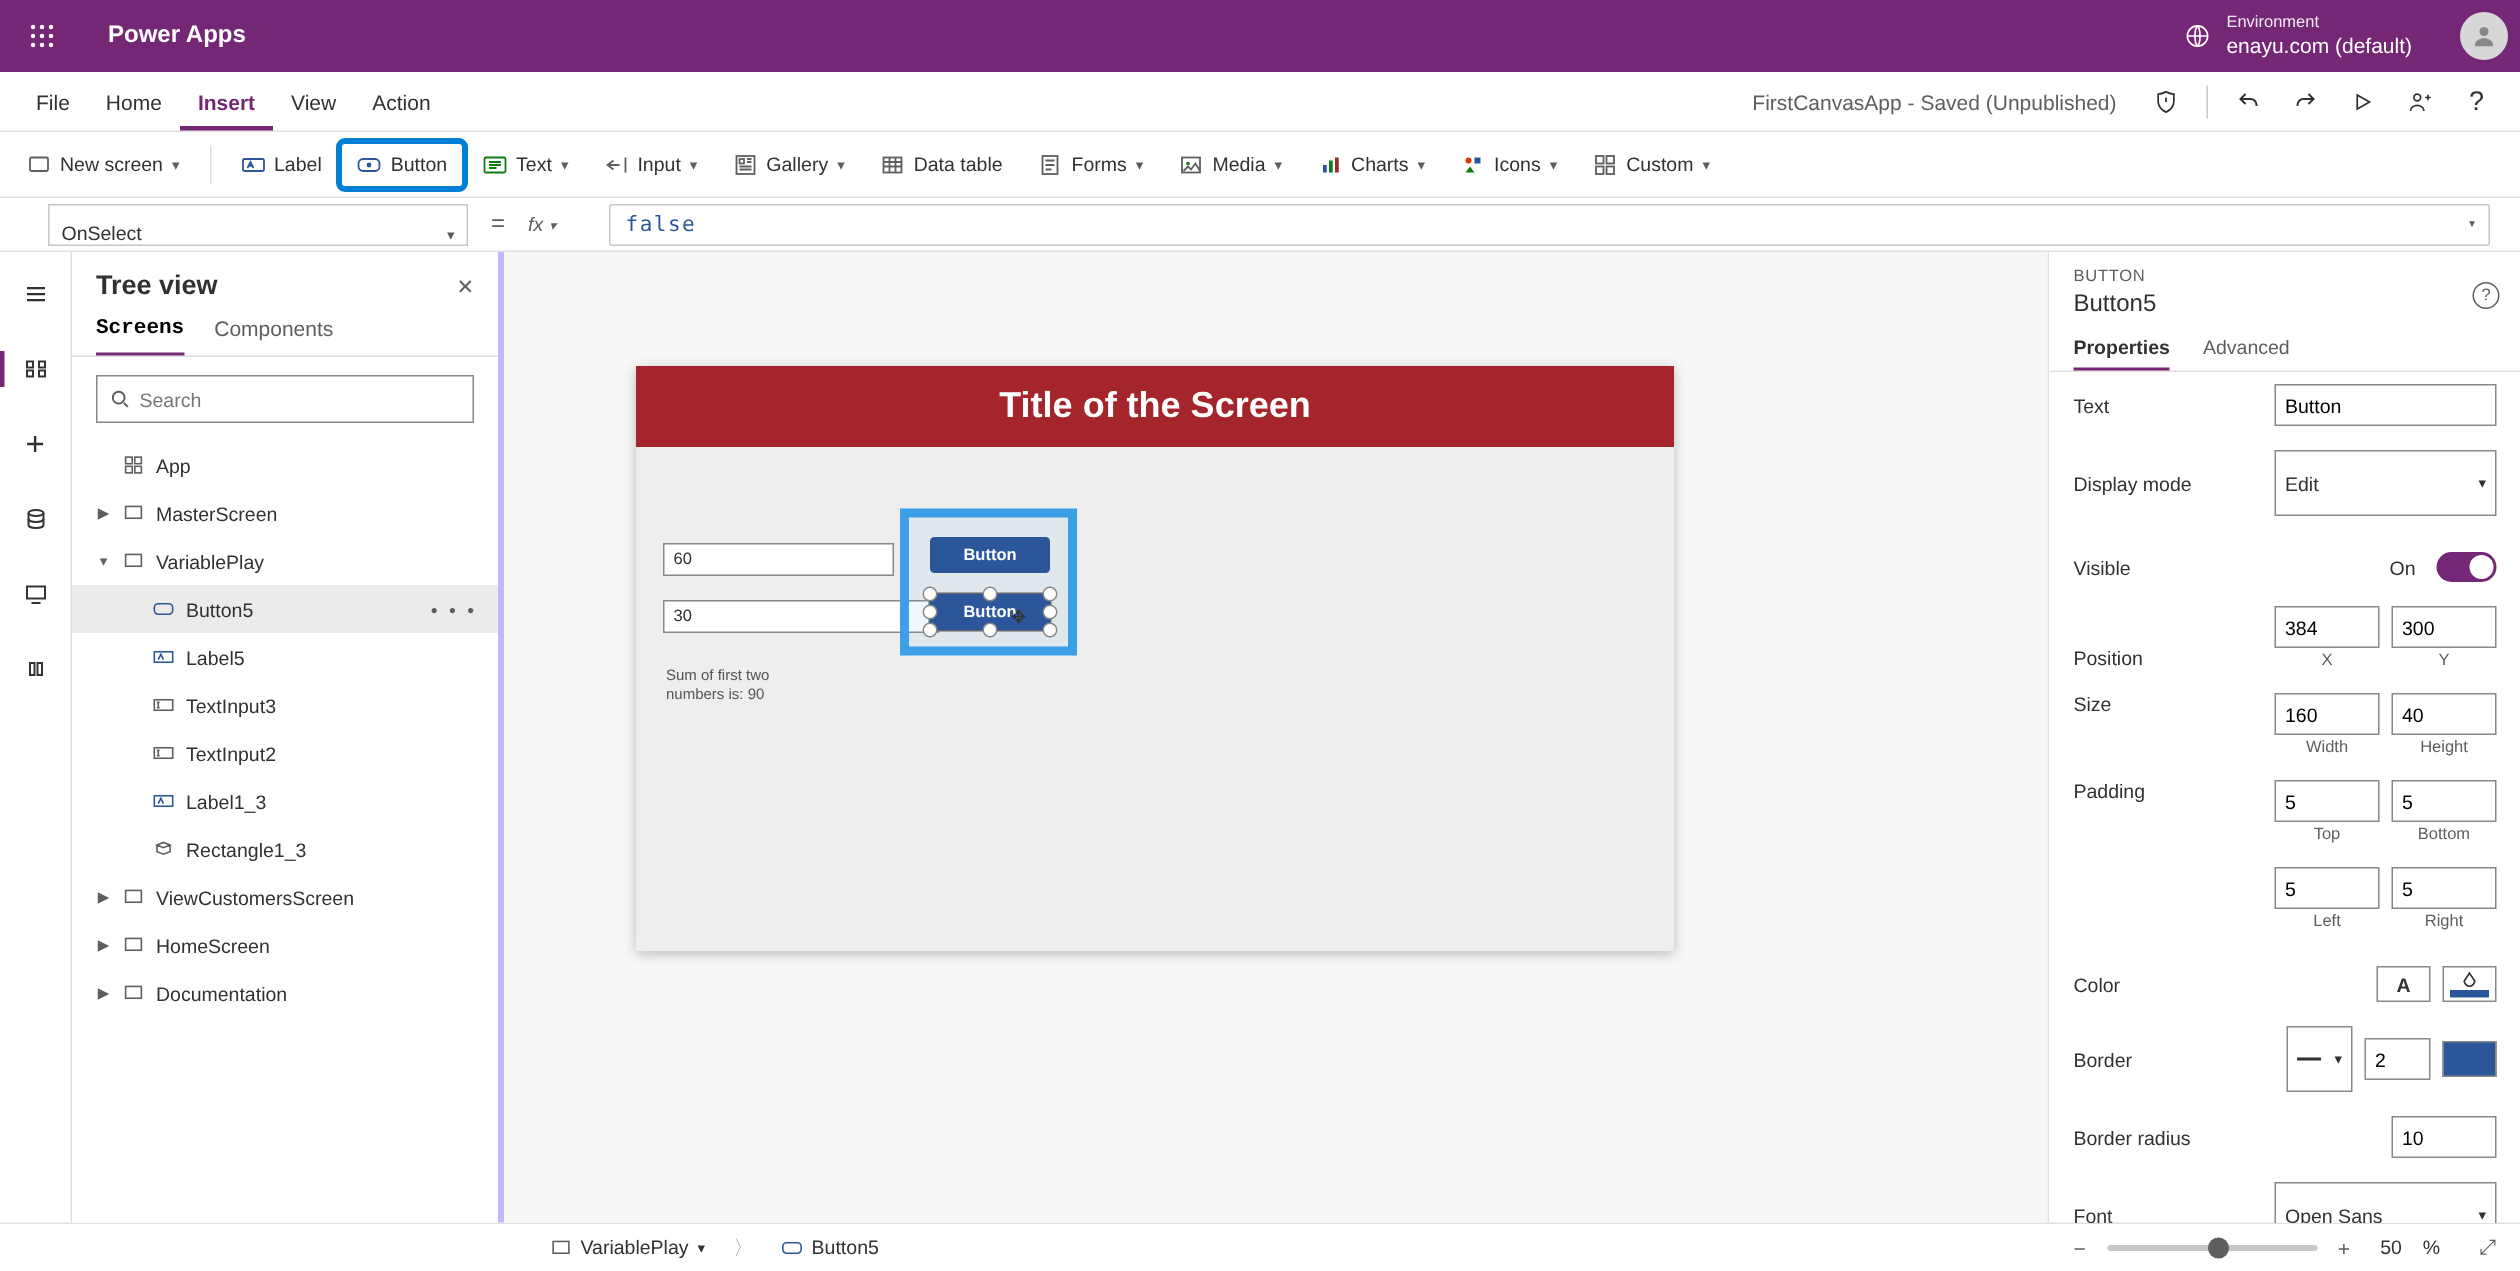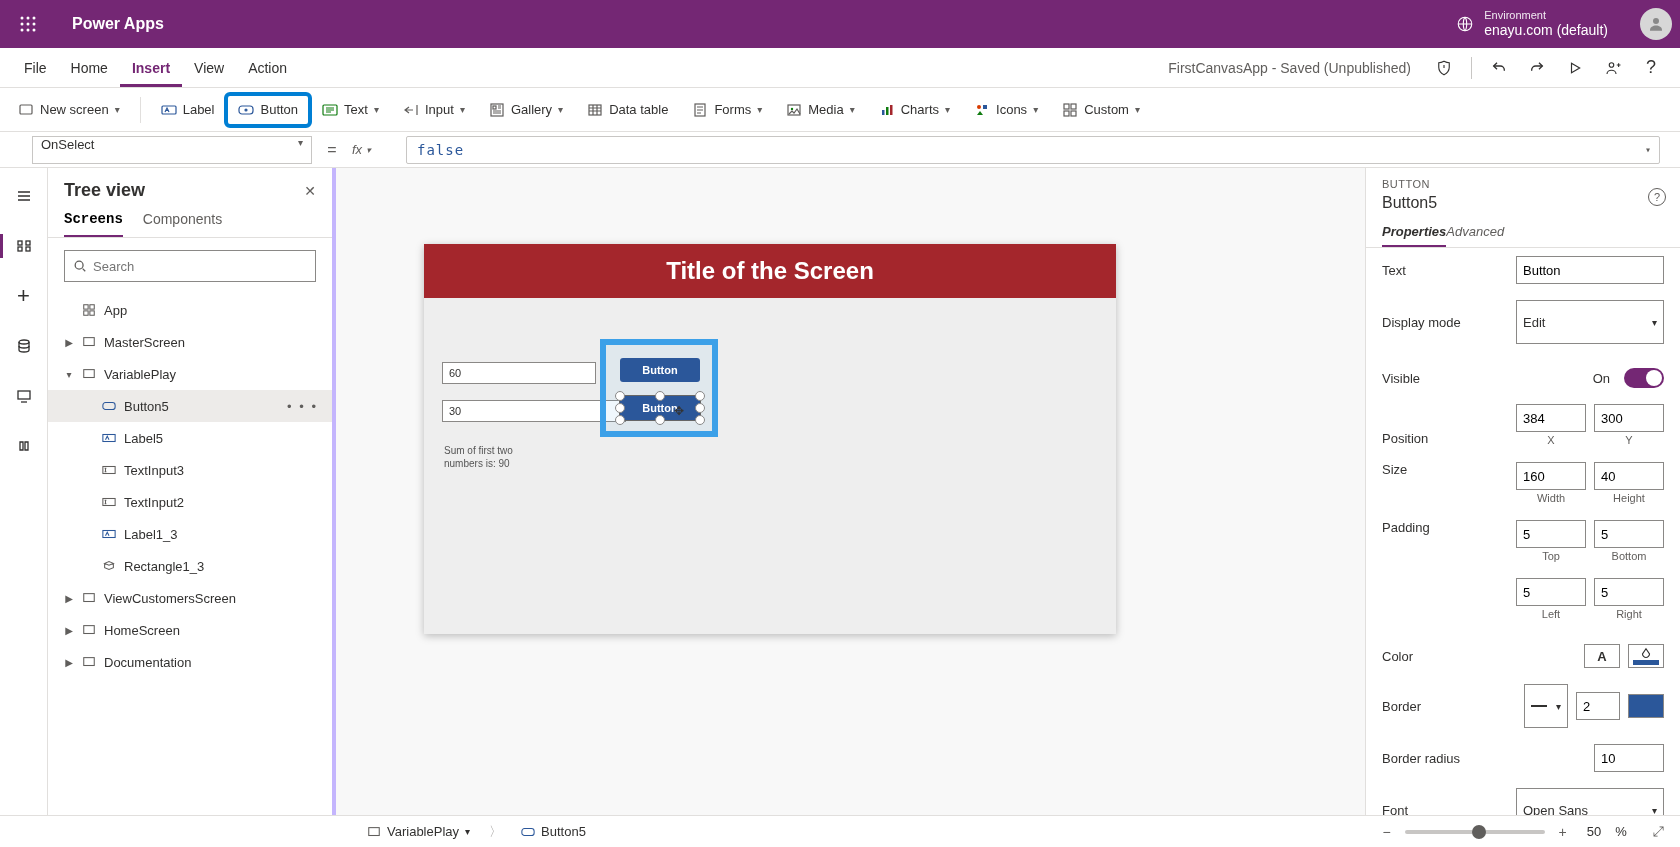--- a/index.html
+++ b/index.html
@@ -29,21 +29,21 @@
   
   .ribbon { height: 44px; border-bottom: 1px solid #e1dfdd; display: flex; align-items: center; padding: 0 8px; gap: 4px; }
   .ribbon-item { display: flex; align-items: center; gap: 6px; padding: 6px 10px; cursor:pointer; color:#323130; font-size:13px; border-radius:2px; }
   .ribbon-item .chev { font-size:10px; color:#605e5c; }
   .ribbon-item svg, .ribbon-item .ic { width:16px; height:16px; }
   .vsep { width:1px; height:26px; background:#e1dfdd; margin: 0 6px; }
   .ribbon-item.highlighted { background:#fff; outline:4px solid #007fd4; border-radius:2px; }
   
   
   .formula-row { height: 36px; border-bottom: 1px solid #e1dfdd; display:flex; align-items:center; padding: 0 0 0 32px; gap:10px; }
-  .prop-dropdown { width: 280px; height: 28px; border:1px solid #c8c6c4; display:flex; align-items:flex-start; padding:0 8px; justify-content:space-between; cursor:pointer; font-size:13px;}
+  .prop-dropdown { width: 280px; height: 28px; border:1px solid #c8c6c4; display:flex; align-items:flex-end; padding:0 8px; justify-content:space-between; cursor:pointer; font-size:13px;}
   .eq { width: 20px; text-align:center; color:#605e5c; font-size:16px;}
   .fx { width: 44px; display:flex; align-items:center; gap:4px; color:#605e5c; font-style:italic; cursor:pointer; }
   .formula-input { flex:1; height:28px; border:1px solid #c8c6c4; border-radius:2px; display:flex; align-items:center; padding:0 10px; font-family: Consolas, monospace; color:#a31515; font-size:14px; margin-right: 20px; position:relative; }
   .formula-input .drop { position:absolute; right:8px; color:#605e5c; font-size:10px; cursor:pointer; }
   
   
   .main { display:flex; height: calc(847px - 48px - 40px - 44px - 36px - 32px); }
   
   
   .leftrail { width: 48px; border-right:1px solid #e1dfdd; display:flex; flex-direction:column; align-items:center; padding-top:12px; gap:18px; }
@@ -78,21 +78,21 @@
   .sel-box { position:absolute; border:6px solid #3ca0e8; background:rgba(60,160,232,0.08); }
   .handle { position:absolute; width:10px; height:10px; background:#fff; border:1px solid #888; border-radius:50%; }
   .move-cursor { position:absolute; font-size:12px; color:#333; }
   
   
   .props { width: 315px; border-left:1px solid #e1dfdd; display:flex; flex-direction:column; overflow-y:auto; }
   .props-hdr { padding:10px 16px 0; position:relative;}
   .props-type { font-size:11px; letter-spacing:0.5px; color:#605e5c; }
   .props-name { font-size:16px; padding:4px 0 6px; }
   .props-help { position:absolute; right:14px; top:20px; width:18px; height:18px; border:1px solid #605e5c; border-radius:50%; display:flex; align-items:center; justify-content:center; font-size:11px; color:#605e5c; cursor:pointer;}
-  .props-tabs { display:flex; border-bottom:1px solid #e1dfdd; padding: 0 16px; font-style: italic; }
+  .props-tabs { display:flex; gap:22px; border-bottom:1px solid #e1dfdd; padding: 0 16px; }
   .props-tab { padding: 6px 0; cursor:pointer; font-size:13px; color:#605e5c; }
   .props-tab.active { color:#323130; font-weight:600; border-bottom:2px solid #742774; }
   .prow { display:flex; align-items:center; padding: 8px 16px; gap:8px; }
   .prow .plabel { flex:1; font-size:13px; color:#323130; }
   .pinput { height:28px; border:1px solid #8a8886; padding:0 6px; font-size:13px; outline:none; background:#fff; }
   .pselect { height:44px; border:1px solid #8a8886; padding:0 6px; font-size:13px; display:flex; align-items:center; justify-content:space-between; cursor:pointer; background:#fff; }
   .toggle { width:40px; height:20px; border-radius:10px; background:#742774; position:relative; cursor:pointer; }
   .toggle::after { content:""; position:absolute; right:2px; top:2px; width:16px; height:16px; background:#fff; border-radius:50%; }
   .pair { display:flex; gap:8px; }
   .pair .col { display:flex; flex-direction:column; align-items:center; }

